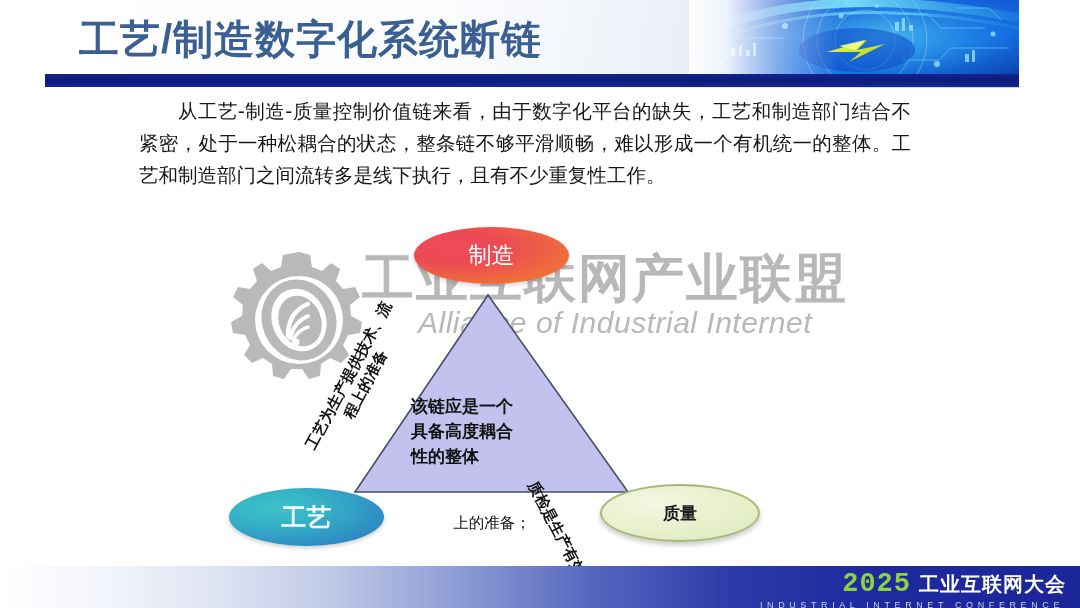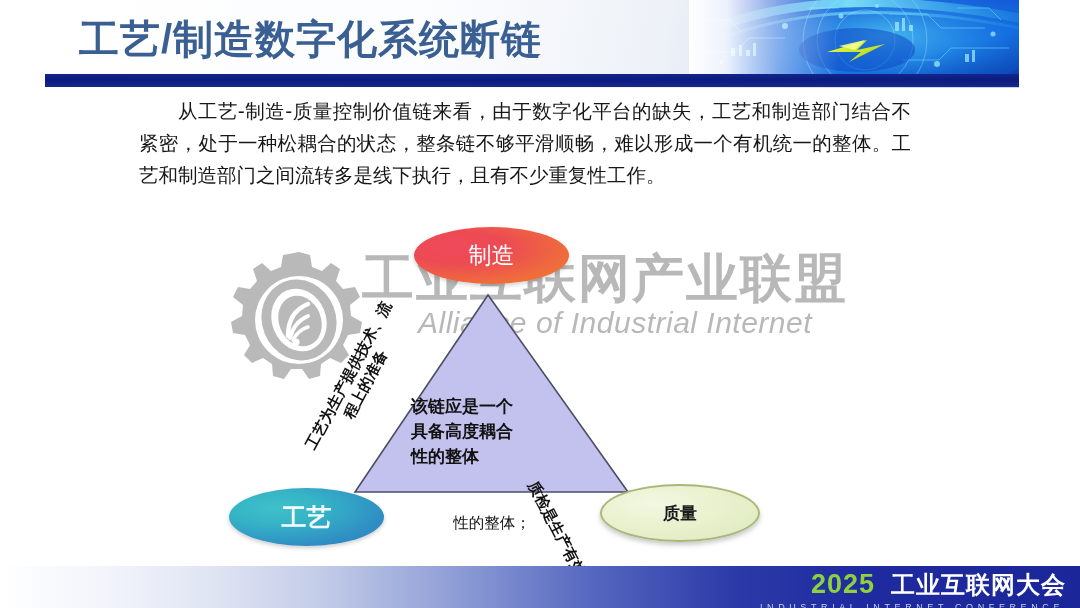--- a/index.html
+++ b/index.html
@@ -133,25 +133,25 @@
       #8f9ed6 42%, #5566bf 55%, #2b3aa8 68%, #1e2a9e 80%, #1b2698 100%);
   }
   #footer-logo {
     position:absolute; right:14px; top:3px; text-align:right;
     white-space:nowrap;
   }
   #logo-main { display:flex; align-items:baseline; justify-content:flex-end; }
   #logo-year {
     font-size:27px; font-weight:bold; letter-spacing:1px;
     color:#8ed13f;
-    font-family:Liberation Sans, sans-serif;
+    font-family:Liberation Mono, monospace;
   }
   #logo-cn {
-    font-size:24px; font-weight:bold; letter-spacing:1px; color:#ffffff;
-    margin-left:16px;
+    font-size:20px; font-weight:bold; letter-spacing:1px; color:#ffffff;
+    margin-left:8px;
     font-family:"DejaVu Sans","Liberation Sans",sans-serif;
   }
   #logo-en {
     font-size:9px; letter-spacing:4.6px; color:#c9d2ee;
     margin-top:1px; padding-right:2px;
   }
 </style>
 </head>
 <body>
 
@@ -254,21 +254,21 @@
   </div>
 
   <svg id="tri-svg" width="1080" height="372">
     <polygon points="488,99 355,296 628,296" fill="#c3c2ee" stroke="#4a4f63" stroke-width="1.6"></polygon>
   </svg>
 
   <div id="center-text">该链应是一个<br>具备高度耦合<br>性的整体</div>
 
   <div id="bottom-text">
     <br>
-    <span>性的整体；</span><br>
+    <span>上的准备；</span><br>
   </div>
 
   <div id="label-left" class="tri-label">工艺为生产提供技术、流<br>程上的准备</div>
   <div id="label-right" class="tri-label">质检是生产有效进行的保证</div>
 
   <div id="node-manufacturing" class="node">制造</div>
   <div id="node-process" class="node">工艺</div>
   <div id="node-quality" class="node">质量</div>
 </div>
 

